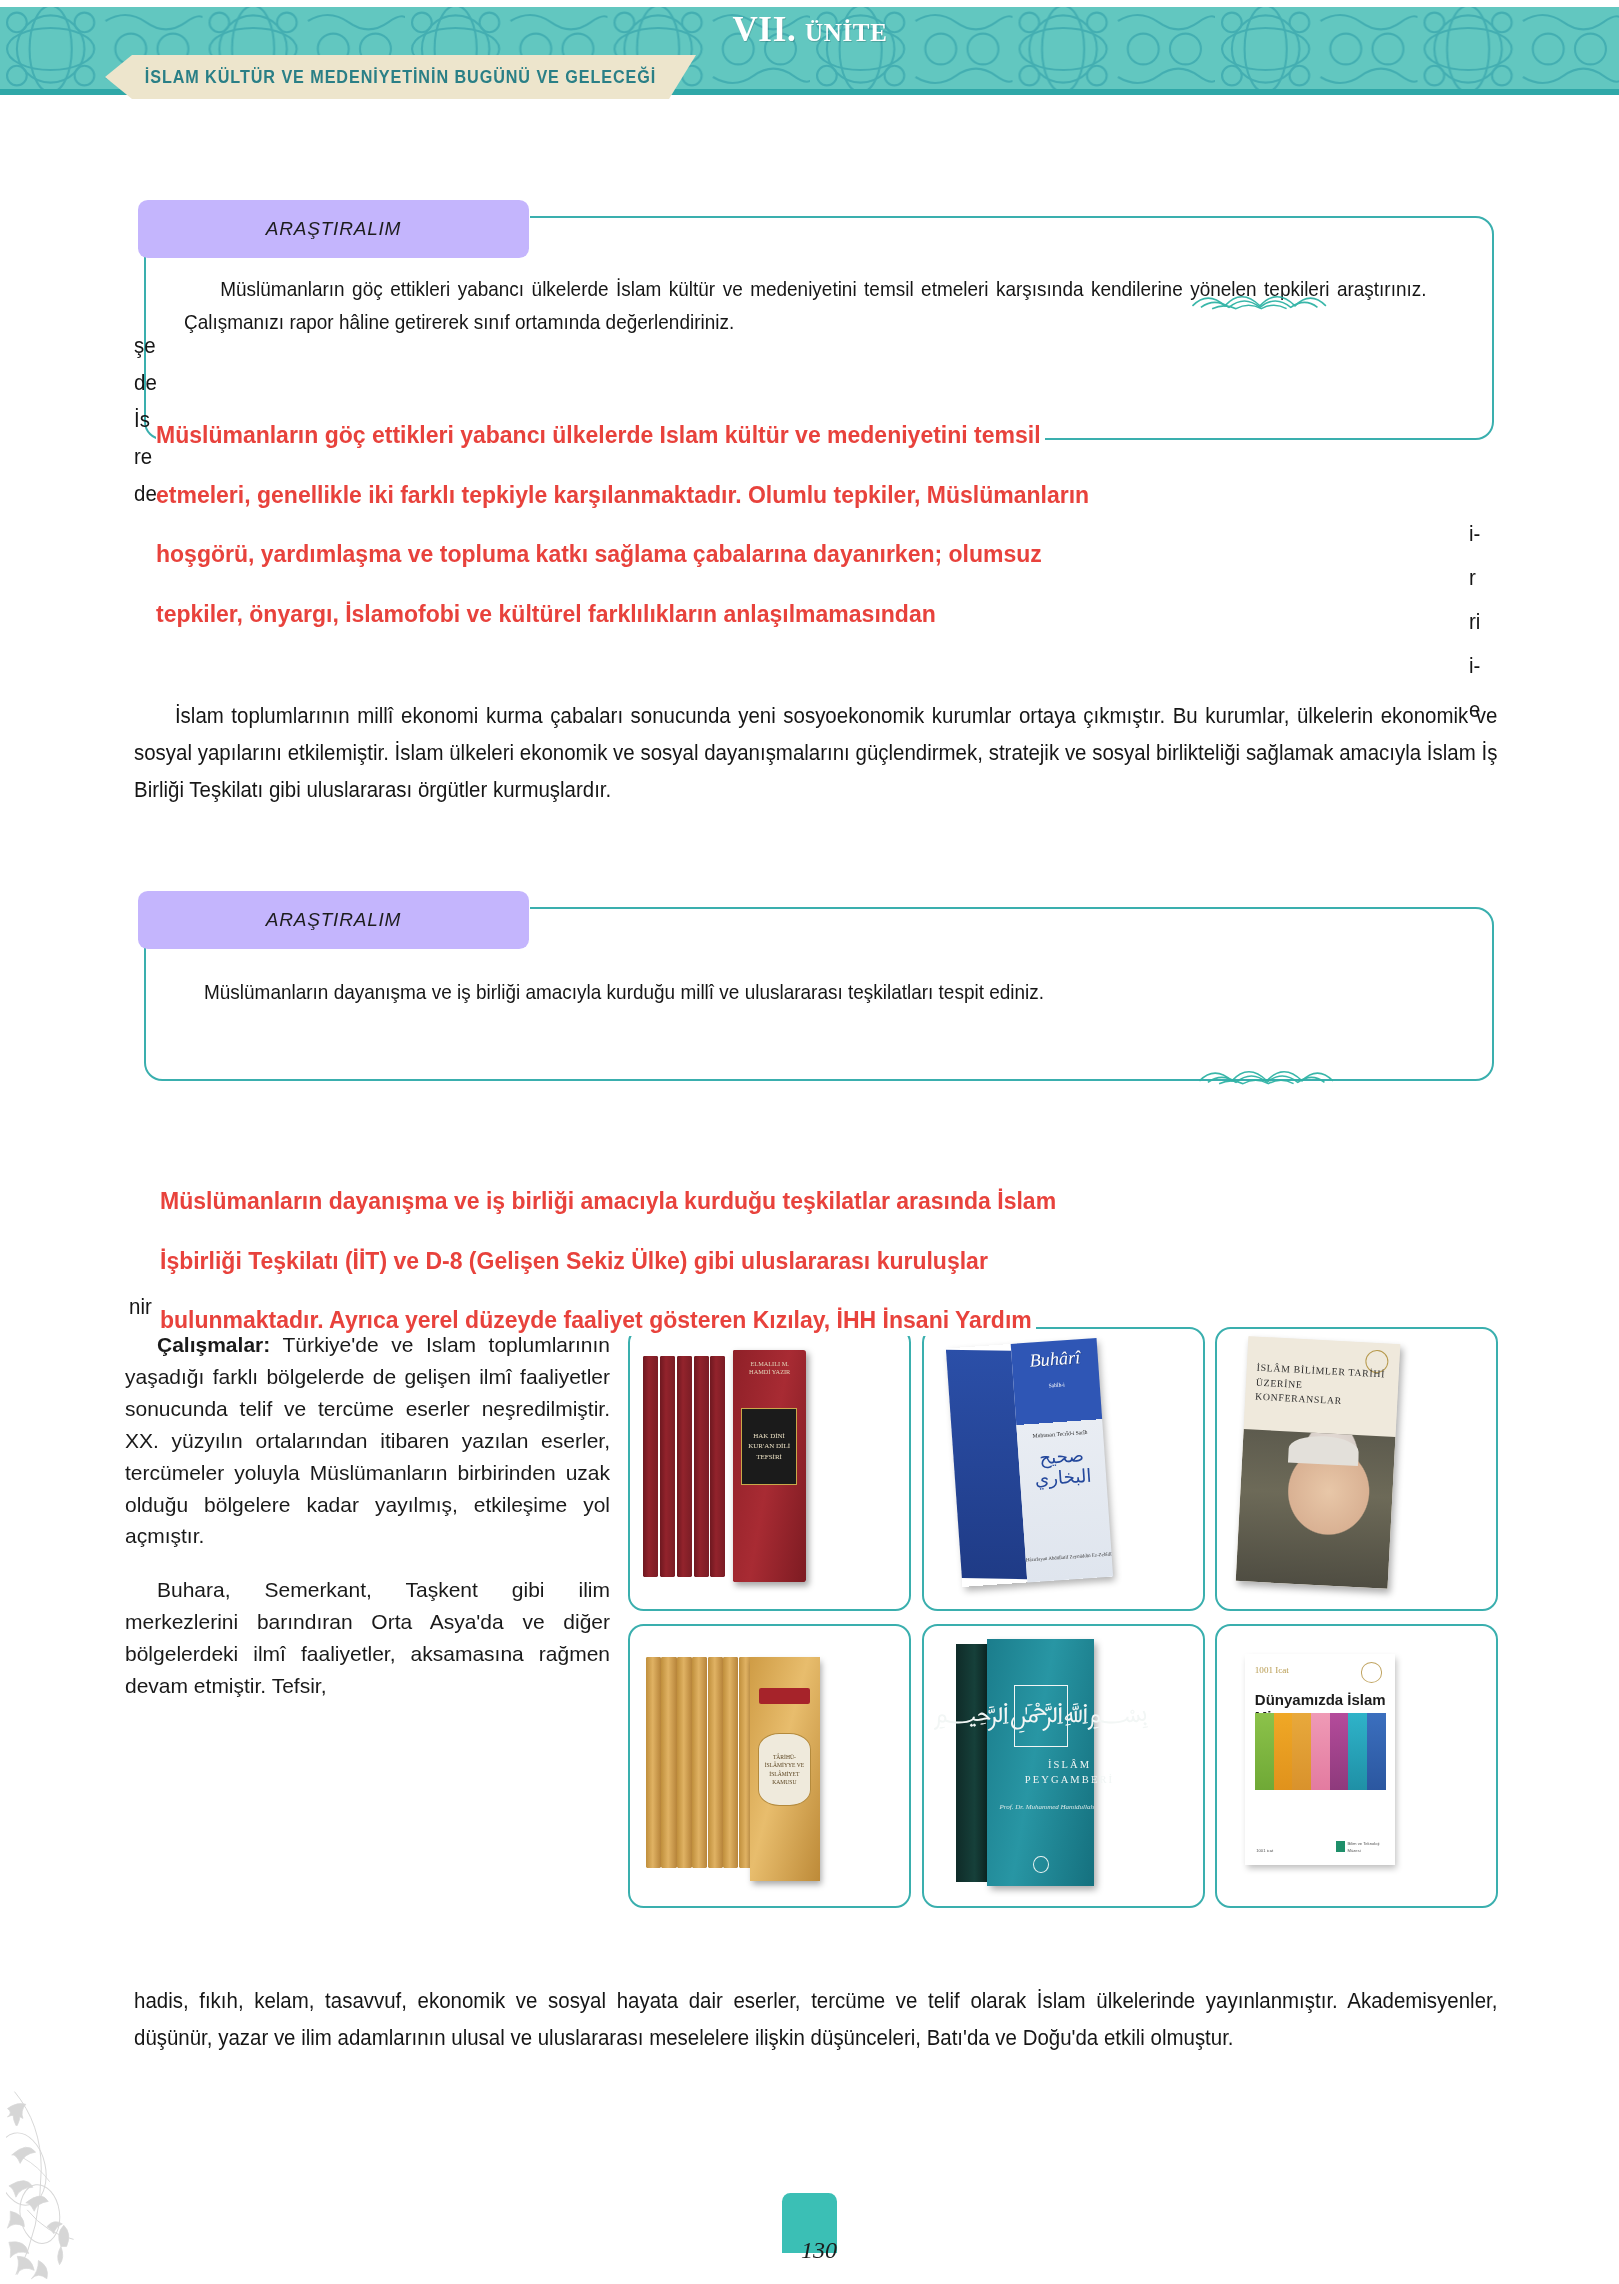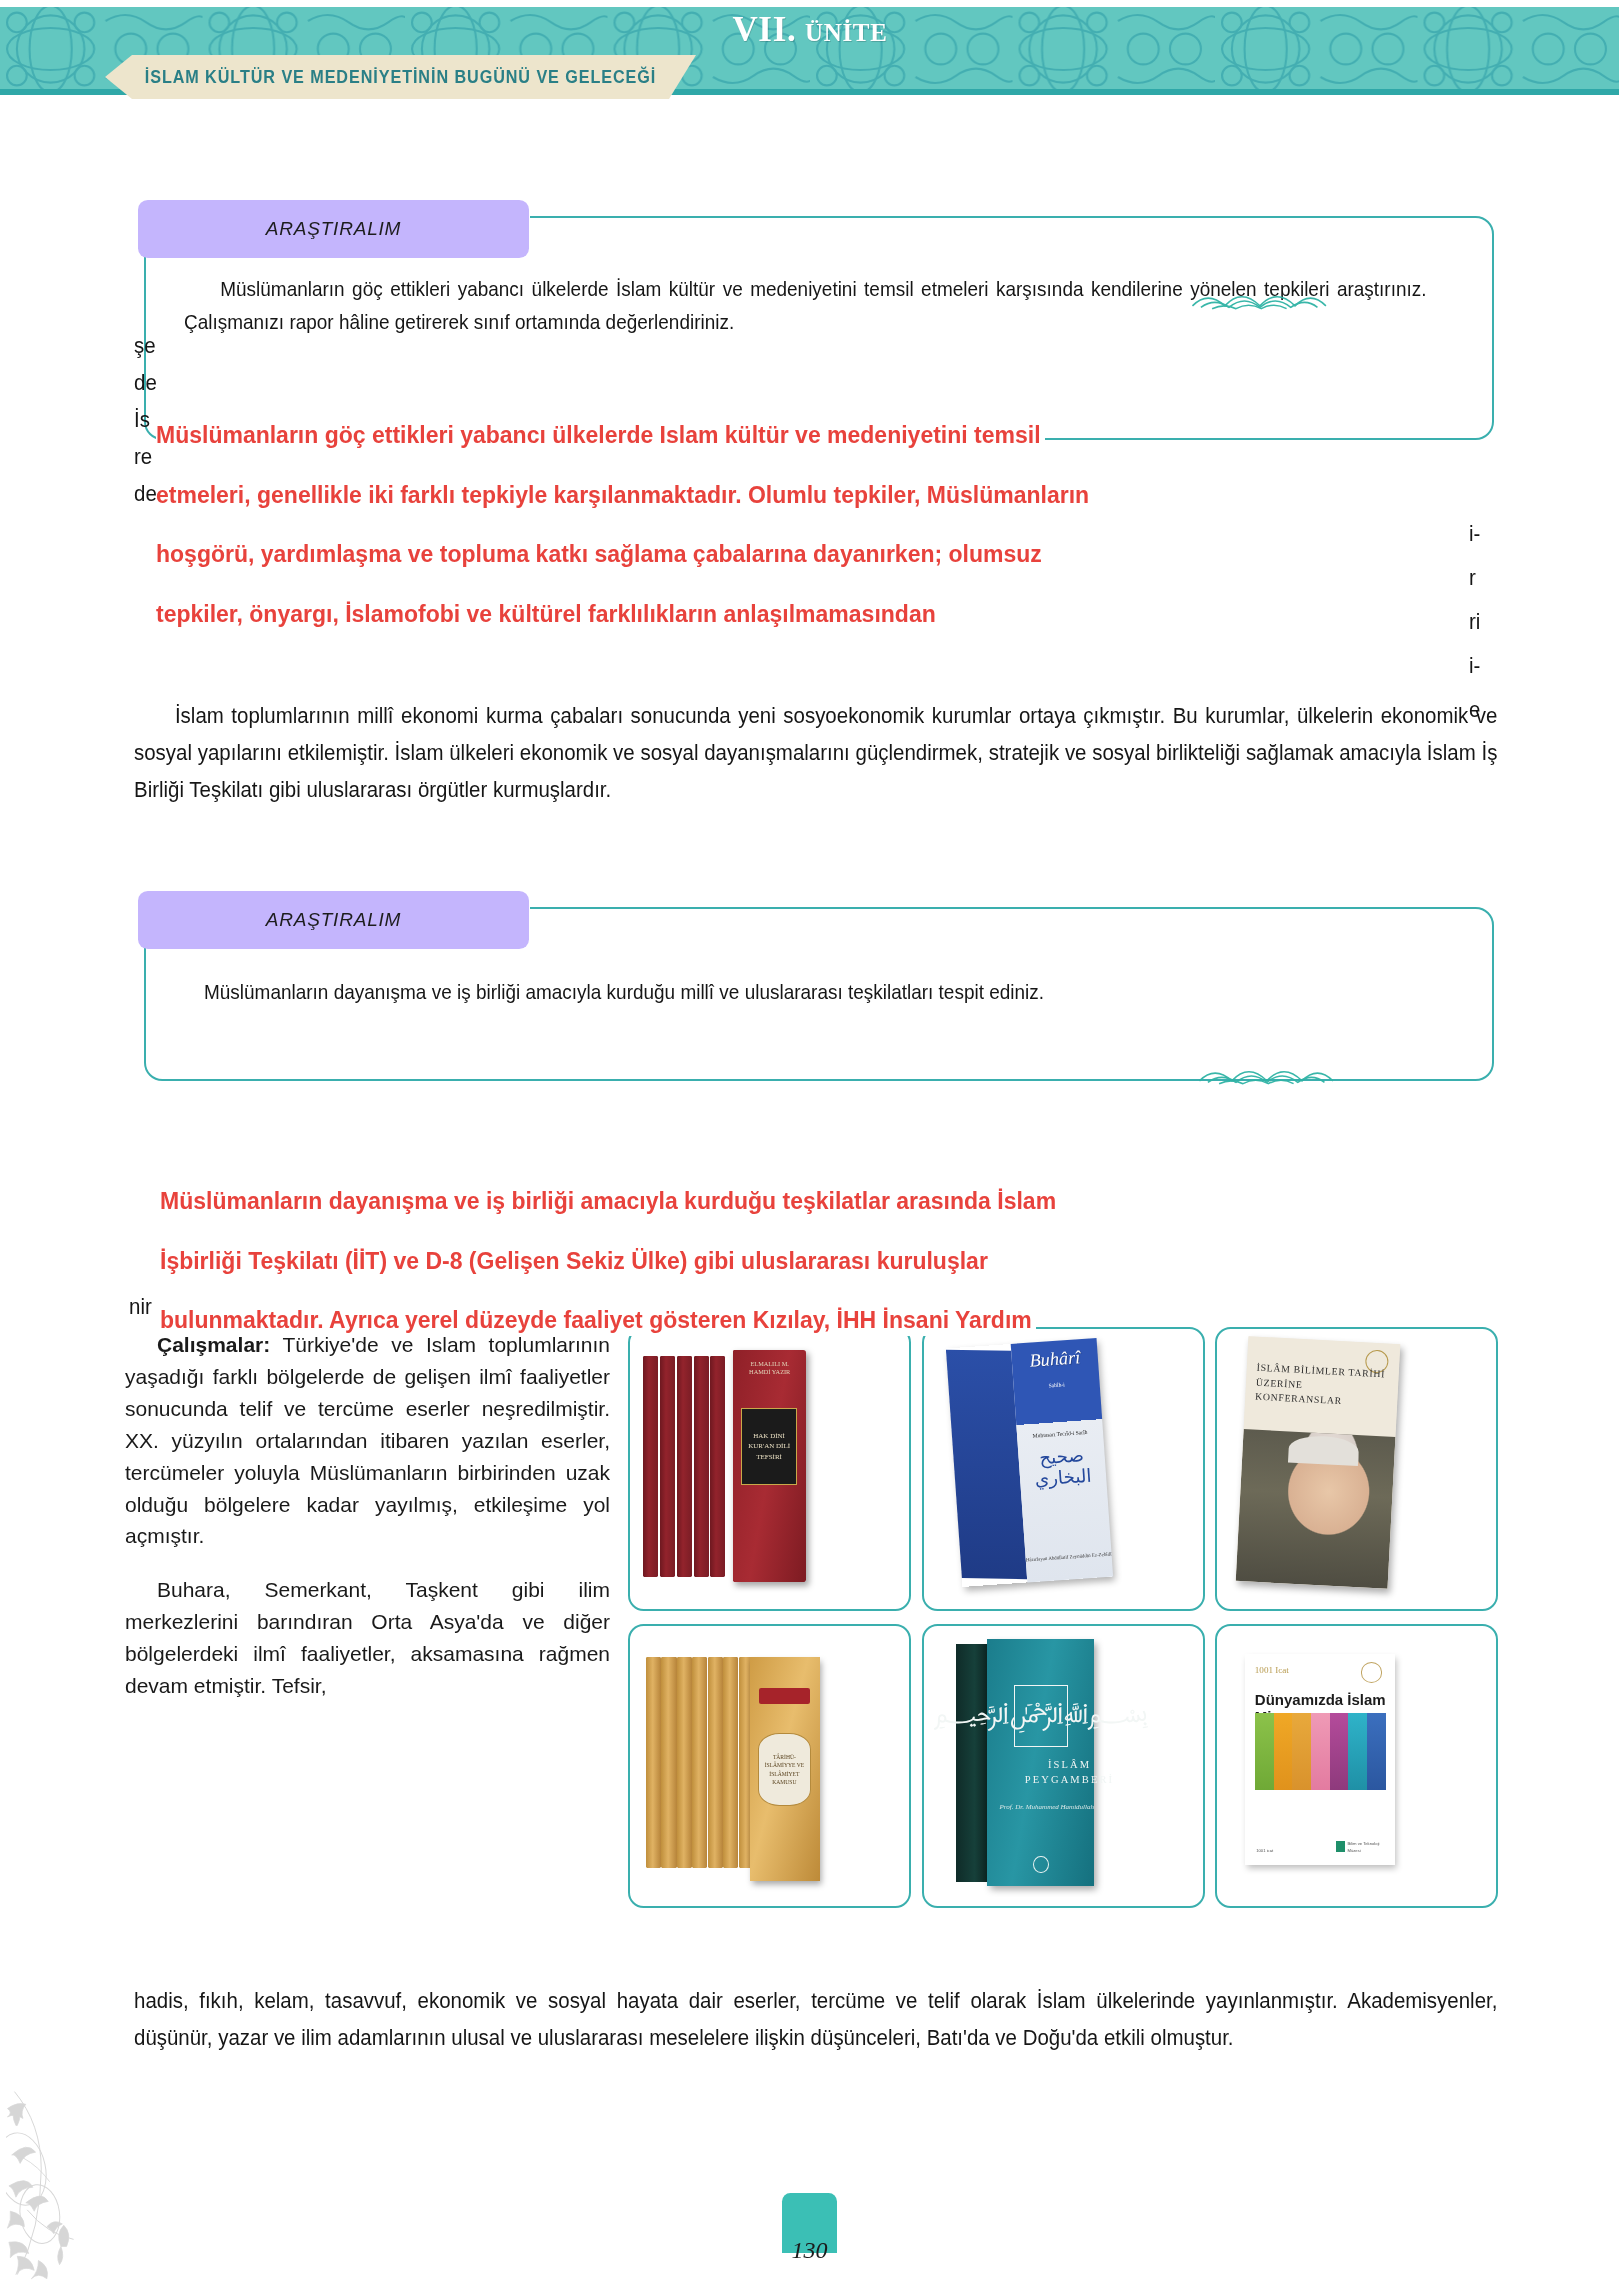--- a/index.html
+++ b/index.html
@@ -390,21 +390,21 @@
     display: flex;
     align-items: center;
     justify-content: flex-start;
     padding-top: 7px;
     box-sizing: border-box;
     color: #1c1c1c;
     font-family: "Liberation Serif", serif;
     font-style: italic;
     font-size: 24px;
   }
-  .page-num span { width: 100%; text-align: center; margin-top: 48px; }
+  .page-num span { width: 100%; text-align: right; margin-top: 48px; }
 
   
   .corner-orn {
     position: absolute;
     left: 5.6px;
     top: 2079px;
     width: 176px;
     height: 204px;
     opacity: 0.55;
   }

